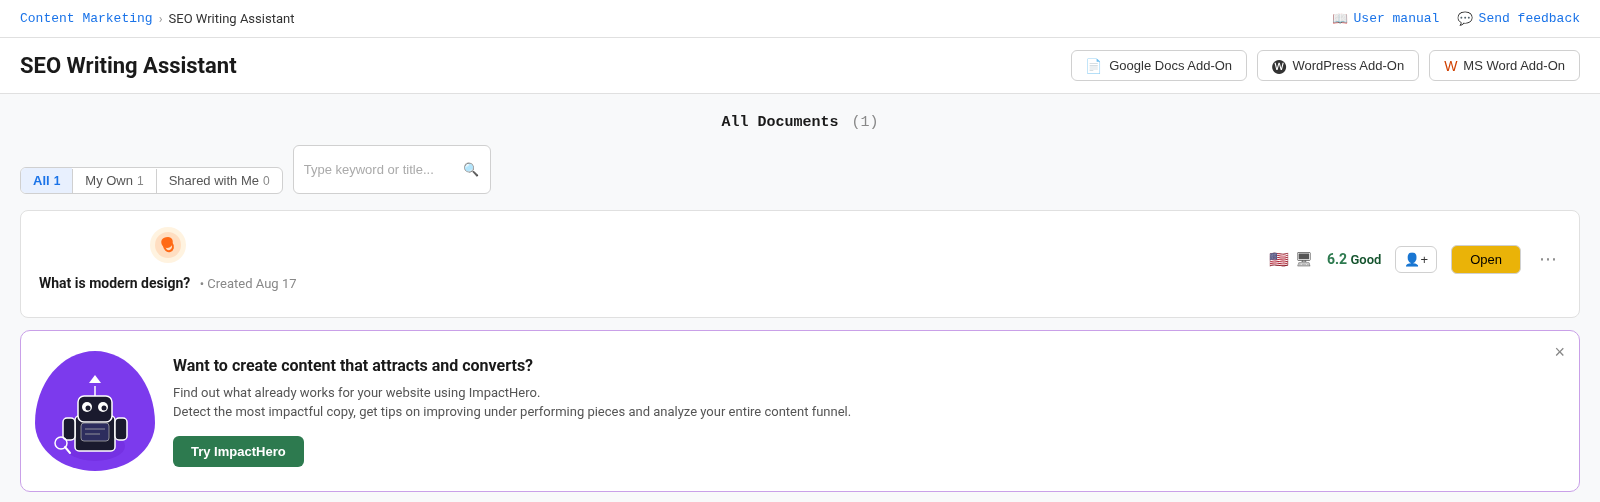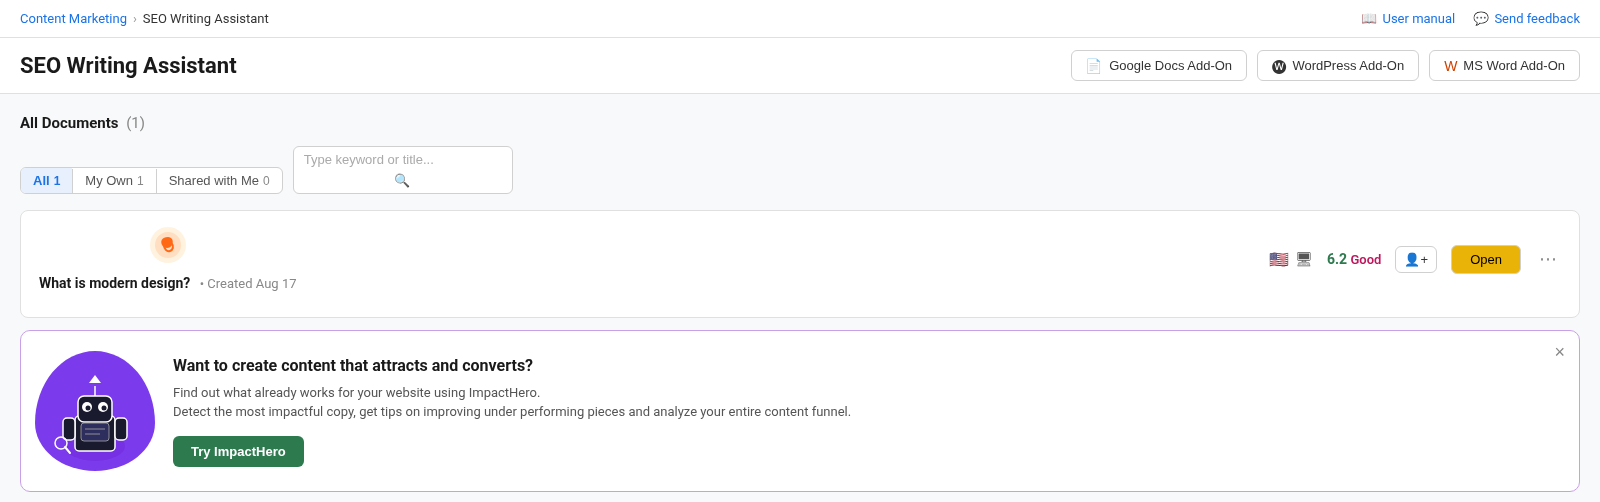--- a/index.html
+++ b/index.html
@@ -37,20 +37,21 @@
       gap: 18px;
     }
     .top-bar-link {
       display: flex;
       align-items: center;
       gap: 5px;
       font-size: 13px;
       color: #1a73e8;
       cursor: pointer;
       text-decoration: none;
+      font-family: Liberation Mono, monospace;
     }
     .header-section {
       display: flex;
       align-items: center;
       justify-content: space-between;
       padding: 12px 20px 12px 20px;
       background: #fff;
       border-bottom: 1px solid #e0e0e0;
     }
     .page-title {
@@ -78,22 +79,23 @@
       font-size: 14px;
     }
     .main-content {
       padding: 20px;
       background: #f8f9fa;
       min-height: 400px;
     }
     .section-header {
       display: flex;
       align-items: center;
-      justify-content: flex-start;
+      justify-content: center;
       margin-bottom: 14px;
+      font-family: Liberation Mono, monospace;
     }
     .all-docs-title {
       font-size: 15px;
       font-weight: 700;
       color: #1a1a1a;
     }
     .doc-count {
       color: #888;
       font-weight: 400;
       margin-left: 4px;
@@ -159,24 +161,23 @@
       width: 1px;
       height: 24px;
       background: #d0d0d0;
     }
     .search-box {
       display: flex;
       align-items: center;
       border: 1px solid #d0d0d0;
       border-radius: 6px;
       background: #fff;
-      padding: 5px 10px;
+      padding: 16px 10px;
       gap: 6px;
-      width: 220px;
-      flex-direction: column;
+      width: 198px;
     }
     .search-box input {
       border: none;
       outline: none;
       font-size: 13px;
       color: #333;
       width: 100%;
       background: transparent;
     }
     .search-box input::placeholder { color: #aaa; }
@@ -232,21 +233,21 @@
       align-items: center;
       gap: 6px;
     }
     .flag-icon { font-size: 16px; }
     .monitor-icon { font-size: 14px; color: #555; }
     .score-badge {
       font-size: 14px;
       font-weight: 700;
     }
     .score-good { color: #2d7a4f; }
-    .score-label { font-size: 13px; font-weight: 600; color: #be185d; }
+    .score-label { font-size: 13px; font-weight: 600; color: #14532d; }
     .open-btn {
       padding: 6px 18px;
       border: 1px solid #d0d0d0;
       border-radius: 6px;
       background: #eab308;
       font-size: 13px;
       cursor: pointer;
       font-weight: 500;
     }
     .more-btn {

